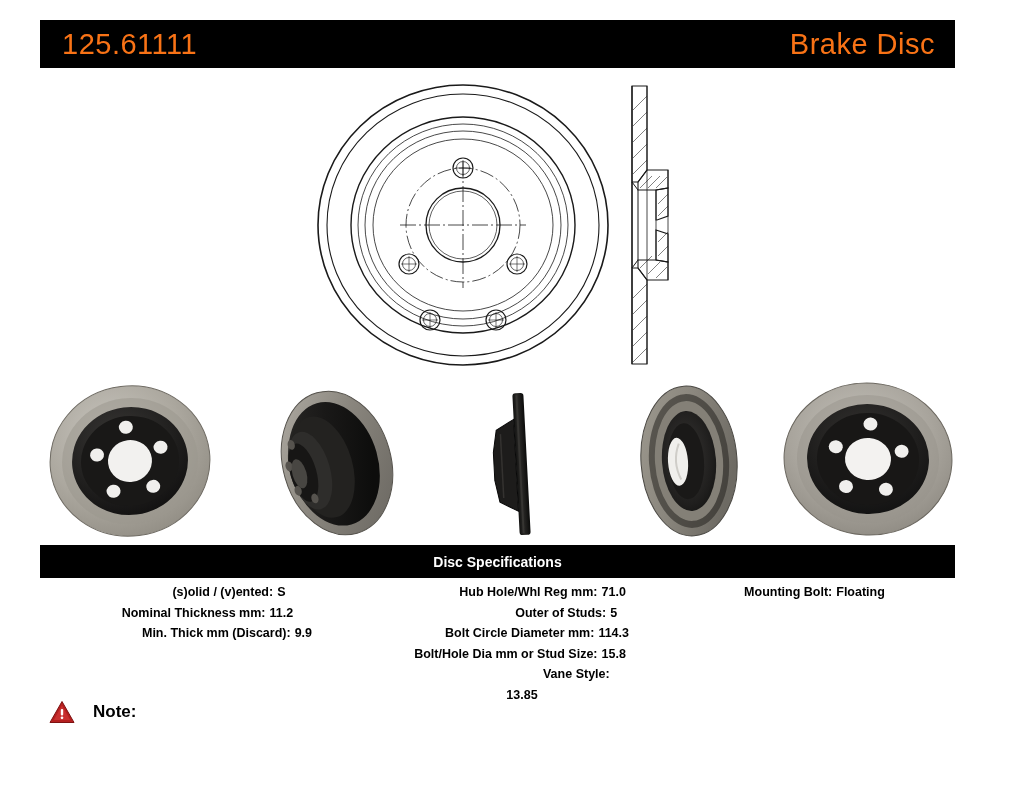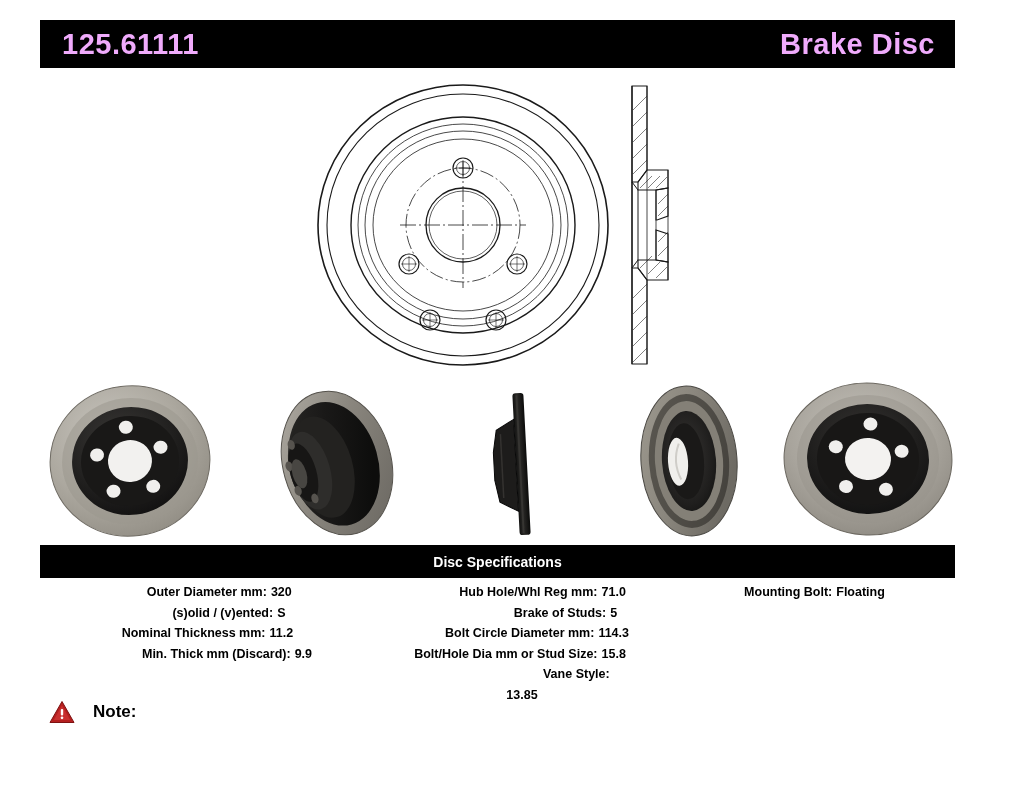--- a/index.html
+++ b/index.html
@@ -30,23 +30,23 @@
   }
   #header-bar {
     left: 40px;
     top: 20px;
     width: 915px;
     height: 48px;
     padding: 0 20px 0 22px;
     justify-content: space-between;
   }
   #header-bar .htext {
-    color: #f0abfc;
+    color: #f97316;
     font-size: 29px;
-    font-weight: bold;
+    font-weight: normal;
     letter-spacing: 0.5px;
     line-height: 1;
     white-space: nowrap;
   }
   #part-number { letter-spacing: 0px; }
   #product-type { letter-spacing: 2px; }
 
   
   #spec-bar {
     left: 40px;
@@ -401,44 +401,40 @@
     </div>
   </div>
 
   <div class="bar" id="spec-bar">
     <span class="htext">Disc Specifications</span>
   </div>
 
   <div id="spec-columns">
     <div class="spec-col c1">
       <div class="spec-row">
-        <span class="spec-label" style="width: 148.641px;">Outer Diameter mm:</span>
-        <span class="spec-value">320</span>
-      </div>
-      <div class="spec-row">
         <span class="spec-label" style="width: 148.641px;">(s)olid / (v)ented:</span>
         <span class="spec-value">S</span>
       </div>
       <div class="spec-row">
         <span class="spec-label" style="width: 148.641px;">Nominal Thickness mm:</span>
         <span class="spec-value">11.2</span>
       </div>
       <div class="spec-row">
         <span class="spec-label" style="width: 148.641px; padding-left: 44px;">Min. Thick mm (Discard):</span>
         <span class="spec-value">9.9</span>
       </div>
     </div>
 
     <div class="spec-col c2">
       <div class="spec-row">
         <span class="spec-label" style="width: 183.359px;">Hub Hole/Whl Reg mm:</span>
         <span class="spec-value">71.0</span>
       </div>
       <div class="spec-row">
-        <span class="spec-label" style="width: 183.359px;">Brake of Studs:</span>
+        <span class="spec-label" style="width: 183.359px;">Outer of Studs:</span>
         <span class="spec-value">5</span>
       </div>
       <div class="spec-row">
         <span class="spec-label" style="width: 183.359px;">Bolt Circle Diameter mm:</span>
         <span class="spec-value">114.3</span>
       </div>
       <div class="spec-row">
         <span class="spec-label" style="width: 183.359px;">Bolt/Hole Dia mm or Stud Size:</span>
         <span class="spec-value">15.8</span>
       </div>

